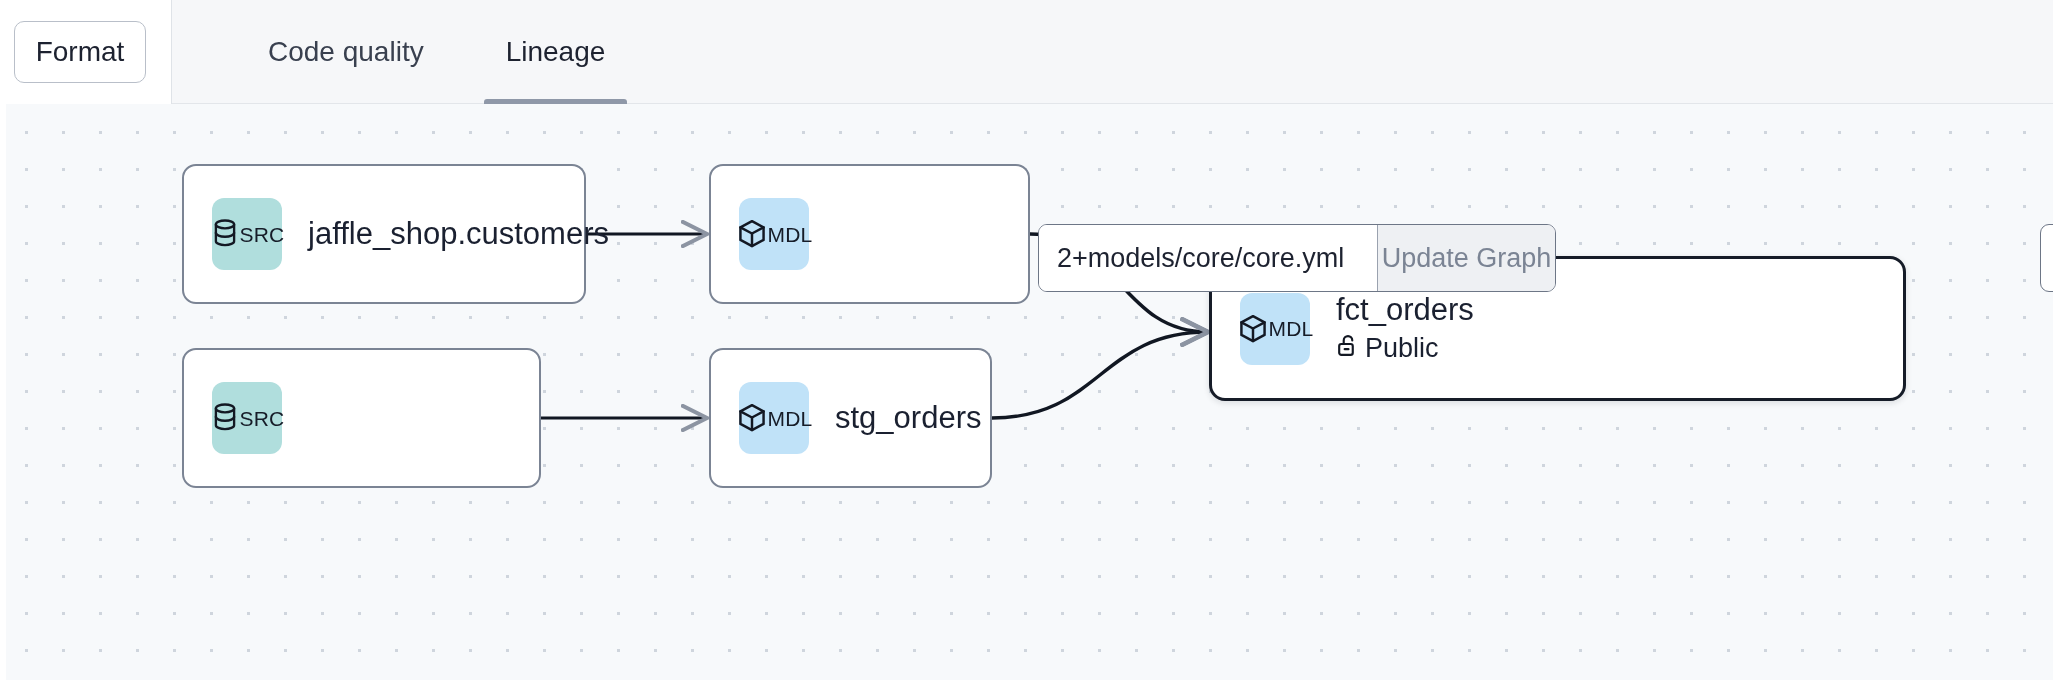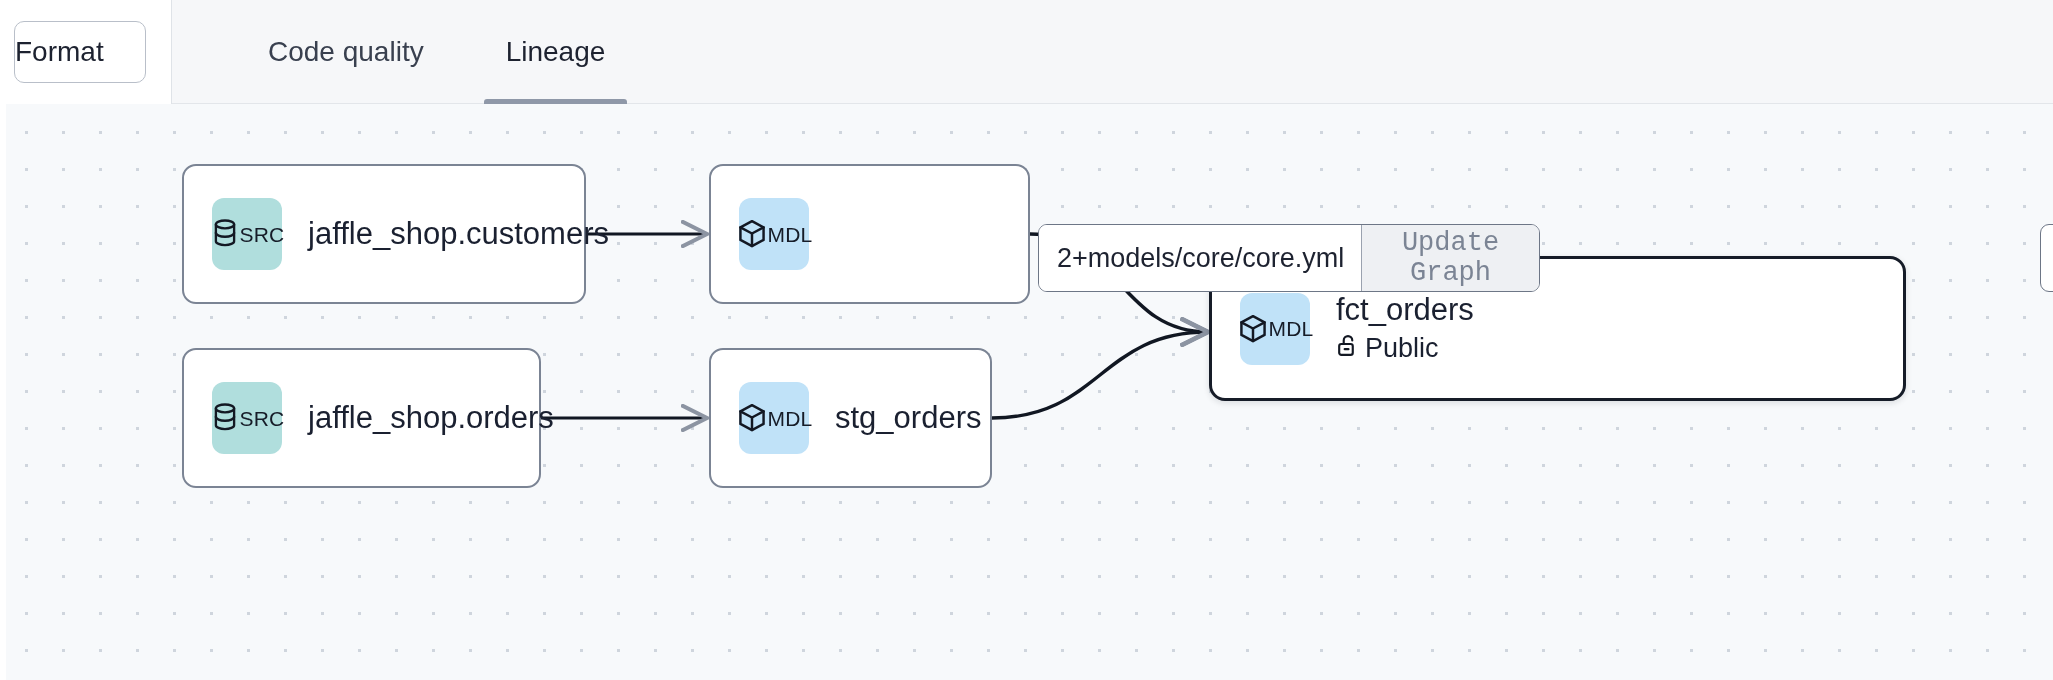--- a/index.html
+++ b/index.html
@@ -43,21 +43,21 @@
 
   .format-button {
     width: 132px;
     height: 62px;
     border: 1.5px solid #b9bfc9;
     border-radius: 10px;
     background: #ffffff;
     color: #1d2230;
     font-size: 28px;
     line-height: 60px;
-    text-align: left;
+    text-align: center;
     cursor: pointer;
     font-family: "Liberation Sans", sans-serif;
   }
 
   .tabs {
     display: flex;
     align-items: stretch;
     height: 104px;
     padding-left: 68px;
   }
@@ -202,21 +202,22 @@
   }
 
   .update-graph-btn {
     width: 178px;
     border: 0;
     border-left: 1.5px solid #9aa2af;
     background: #eef0f3;
     color: #7b8494;
     font-size: 27px;
     cursor: pointer;
-    font-family: Liberation Mono, monospace;
+    font-family: Liberation Sans, sans-serif;
+    margin-left: 16px;
   }
 
   .control-partial {
     position: absolute;
     left: 2040px; top: 120px;
     width: 60px;
     height: 68px;
     border: 1.5px solid #6d7686;
     border-radius: 9px;
     background: #ffffff;
@@ -292,23 +293,20 @@
     <div class="node" style="left:182px; top:244px; width:359px; height:140px;">
       <div class="badge src">
         <span>
           <svg width="30" height="32" viewBox="0 0 24 26" fill="none" stroke="#131823" stroke-width="1.9" stroke-linecap="round" stroke-linejoin="round">
             <ellipse cx="12" cy="5.2" rx="7.4" ry="3.2"></ellipse>
             <path d="M4.6 5.2 v13.6 c0 1.77 3.31 3.2 7.4 3.2 s7.4-1.43 7.4-3.2 V5.2"></path>
             <path d="M4.6 12 c0 1.77 3.31 3.2 7.4 3.2 s7.4-1.43 7.4-3.2"></path>
           </svg>
         </span>
         <span class="badge-text">SRC</span>
-      </div>
-      <div class="node-body">
-        <div class="node-title">jaffle_shop.orders</div>
       </div>
     </div>
 
     <div class="node" style="left:709px; top:244px; width:283px; height:140px;">
       <div class="badge mdl">
         <span>
           <svg width="32" height="32" viewBox="0 0 26 26" fill="none" stroke="#131823" stroke-width="2" stroke-linecap="round" stroke-linejoin="round">
             <path d="M13 2.6 L22.4 7.6 L22.4 17.8 L13 22.8 L3.6 17.8 L3.6 7.6 Z"></path>
             <path d="M3.6 7.6 L13 12.6 L22.4 7.6"></path>
             <path d="M13 12.6 L13 22.8"></path>

